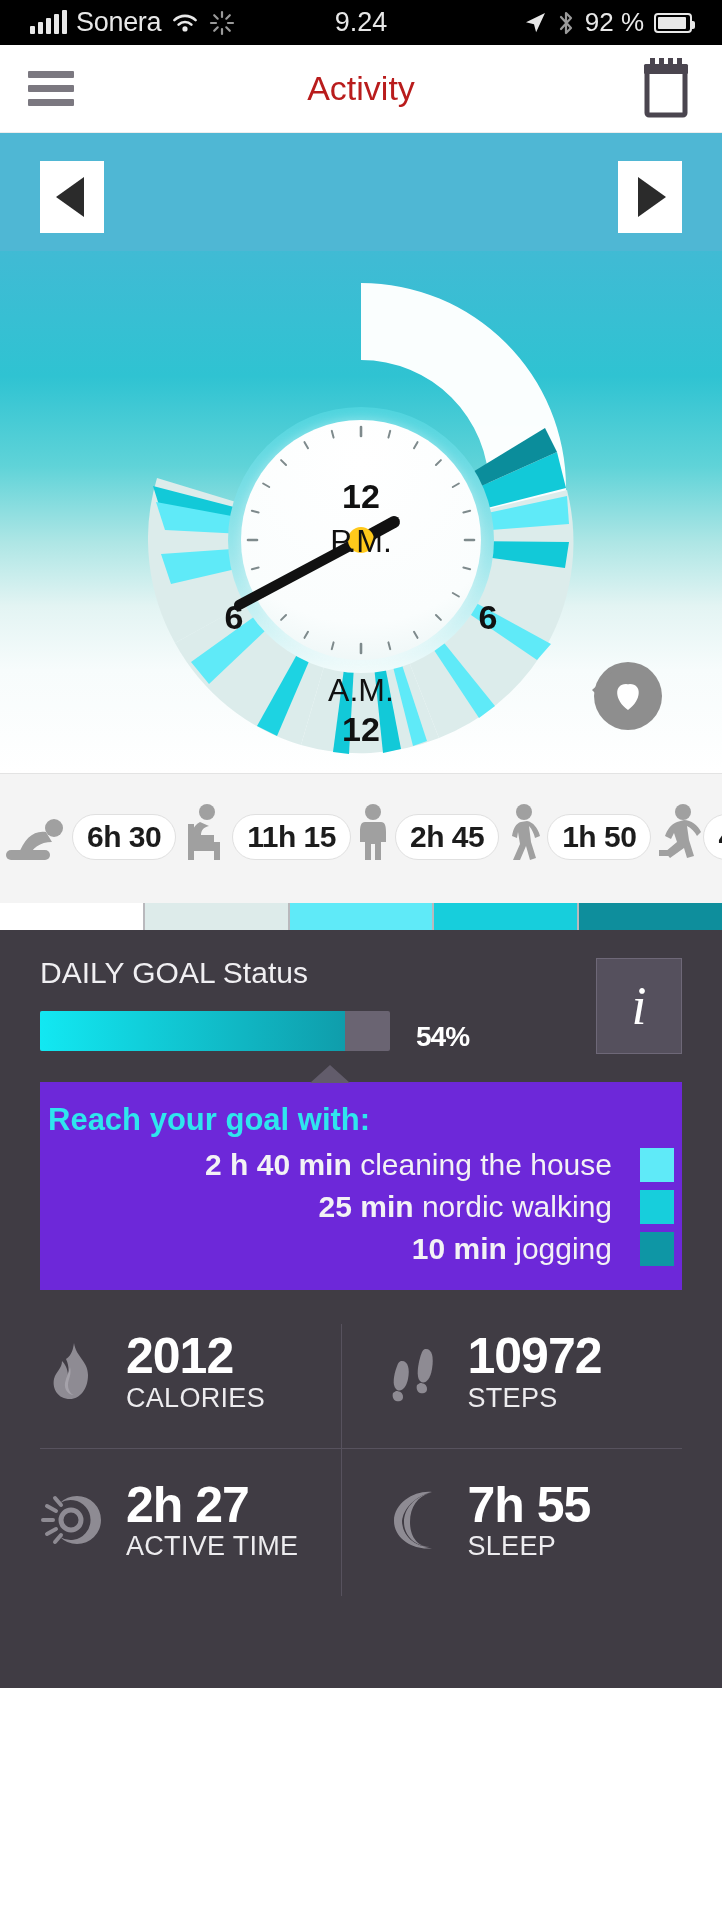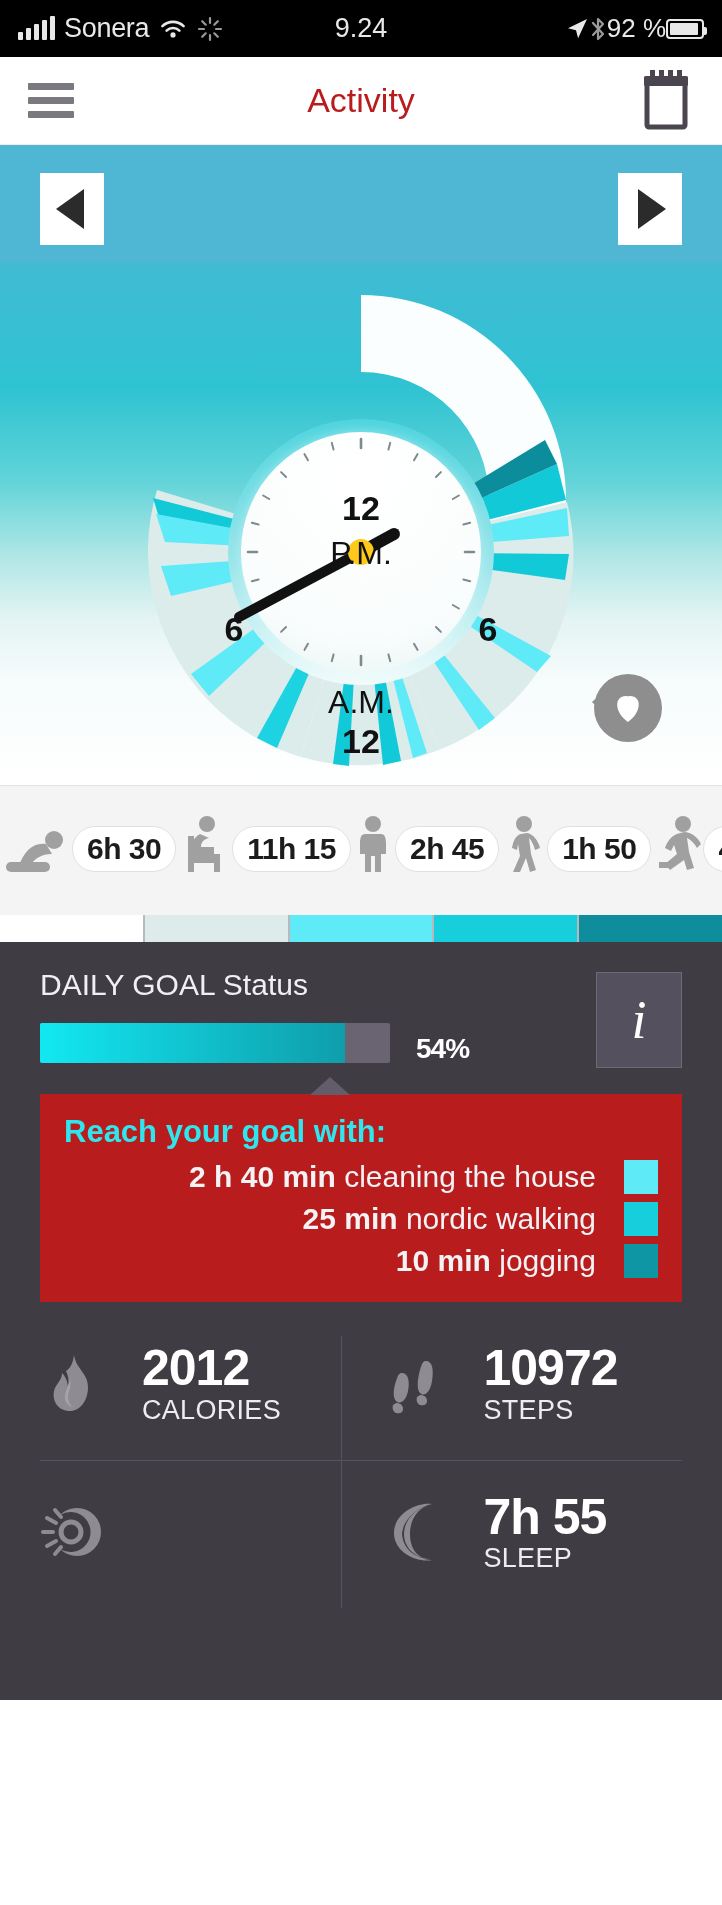--- a/index.html
+++ b/index.html
@@ -6,36 +6,36 @@
   html, body {
     width: 722px; height: 1905px;
     background: #000;
     font-family: "Liberation Sans", sans-serif;
     overflow: hidden;
   }
   .phone { position: relative; width: 722px; height: 1905px; background: #FFF; }
 
   
   .statusbar {
-    position: relative; height: 57px; background: #000; color: #E8E8E8;
-    display: flex; align-items: center; padding: 0 18px;
+    position: relative; height: 45px; background: #000; color: #E8E8E8;
+    display: flex; align-items: center; padding: 0 30px;
   }
   .sb-left { display: flex; align-items: center; gap: 9px; }
   .sig-bars { display: flex; align-items: flex-end; gap: 3px; height: 22px; }
   .sig-bars i { display:block; width: 5px; background: #E8E8E8; border-radius: 1px; }
   .sig-bars i:nth-child(1){height:8px}.sig-bars i:nth-child(2){height:12px}
   .sig-bars i:nth-child(3){height:16px}.sig-bars i:nth-child(4){height:20px}
   .sig-bars i:nth-child(5){height:24px}
   .carrier { font-size: 27px; font-weight: 400; letter-spacing: -0.3px; }
   .sb-center {
     position: absolute; left: 0; right: 0; text-align: center;
     font-size: 27px; font-weight: 500; pointer-events: none;
   }
   .sb-right {
-    margin-left: auto; display: flex; align-items: center; 
+    margin-left: auto; display: flex; align-items: center; gap: 10px;
     font-size: 26px; font-weight: 500; z-index: 2;
   }
   .batt {
     width: 38px; height: 20px; border: 2px solid #E8E8E8; border-radius: 4px;
     position: relative; padding: 2px;
   }
   .batt::after { content:''; position:absolute; right:-5px; top:6px; width:3px; height:8px;
     background:#E8E8E8; border-radius:0 2px 2px 0; }
   .batt i { display:block; height:100%; background:#E8E8E8; border-radius:1px; }
 
@@ -77,21 +77,21 @@
   .level .pill .u { font-size: 24px; font-weight: 600; }
 
   
   .legend { display: flex; height: 27px; }
   .legend div { flex: 1; border-right: 2px solid #B9B9BD; }
   .legend div:last-child { border-right: none; }
 
   
   .panel { background: #403C44; padding: 26px 40px 0; height: 758px; position: relative; }
 
-  .goalrow { display: flex; align-items: flex-end; gap: 20px; }
+  .goalrow { display: flex; align-items: center; gap: 20px; }
   .goalcol { flex: 1; }
   .goal-title { color: #F0EFF2; font-size: 30px; font-weight: 400; margin-bottom: 16px; }
   .progress-line { display: flex; align-items: center; gap: 26px; }
   .progress {
     width: 350px; height: 40px; background: #6A6472; border-radius: 2px; overflow: hidden;
   }
   .progress i { display:block; height:100%; background: linear-gradient(to right,#12E8F2,#0F9DAB); }
   .pct { color: #FFF; font-size: 44px; font-weight: 700; letter-spacing: -1px; }
   .pct span { font-size: 28px; font-weight: 700; }
   .info-btn {
@@ -101,32 +101,32 @@
     cursor: pointer; flex: none;
   }
 
   
   .tipwrap { position: relative; margin-top: 26px; }
   .tip-arrow {
     position: absolute; top: -17px; left: 270px; width: 0; height: 0;
     border-left: 20px solid transparent; border-right: 20px solid transparent;
     border-bottom: 18px solid #625C6B;
   }
-  .tipcard { background: #b91c1c; padding: 20px 24px 24px; }
+  .tipcard { background: #6d28d9; padding: 20px 8px 24px; }
   .tip-head { color: #2FE6EE; font-size: 31px; font-weight: 700; margin-bottom: 10px; }
   .tip-row { display: flex; align-items: center; margin-top: 8px; }
   .tip-text { flex: 1; text-align: right; color: #F3F2F5; font-size: 30px; padding-right: 28px; }
   .tip-text b { font-weight: 700; margin-left: 22px; }
   .swatch { width: 34px; height: 34px; flex: none; }
 
   
   .stats { margin-top: 34px; }
   .statrow { display: flex; }
   .statrow.second .cell { border-top: 1px solid #57525E; padding-top: 30px; }
-  .cell { flex: 1; display: flex; align-items: center; gap: 38px; padding: 6px 0 34px; }
+  .cell { flex: 1; display: flex; align-items: center; gap: 22px; padding: 6px 0 34px; }
   .cell.right { padding-left: 40px; border-left: 1px solid #57525E; }
   .cell .txt .num { color: #FFF; font-size: 50px; font-weight: 700; letter-spacing: -1px; line-height: 1.05; }
   .cell .txt .lbl { color: #EDECEF; font-size: 27px; font-weight: 400; letter-spacing: 0.3px; }
   .cell .sico { flex: none; width: 64px; display: flex; justify-content: center; }
 </style>
 </head>
 <body>
 
 <div class="phone">
 
@@ -477,20 +477,24 @@
               <circle cx="30" cy="30" r="10" fill="none" stroke="#8E8B93" stroke-width="5"></circle>
               <g stroke="#8E8B93" stroke-width="4" stroke-linecap="round">
                 <line x1="2" y1="30" x2="12" y2="30"></line>
                 <line x1="6" y1="16" x2="15" y2="21"></line>
                 <line x1="6" y1="44" x2="15" y2="39"></line>
                 <line x1="14" y1="8" x2="20" y2="15"></line>
                 <line x1="14" y1="52" x2="20" y2="45"></line>
               </g>
             </svg>
           </div>
+          <div class="txt">
+            <div class="num">2h 27</div>
+            <div class="lbl">ACTIVE TIME</div>
+          </div>
         </div>
 
         <div class="cell right">
           <div class="sico">
             <svg width="52" height="62" viewBox="0 0 52 62">
               <path d="M40 4 C24 10 14 22 14 34 C14 46 24 56 40 58 C26 60 8 50 8 32 C8 16 22 5 40 4 Z" fill="#8E8B93"></path>
               <path d="M42 4 C26 8 16 20 16 33 C16 46 26 57 42 58 C30 58 22 48 22 33 C22 18 30 7 42 4 Z" fill="#8E8B93"></path>
               <path d="M44 3 C28 6 14 17 14 32 C14 47 28 59 44 59 C30 62 6 52 6 32 C6 13 28 1 44 3 Z" fill="#8E8B93"></path>
             </svg>
           </div>

